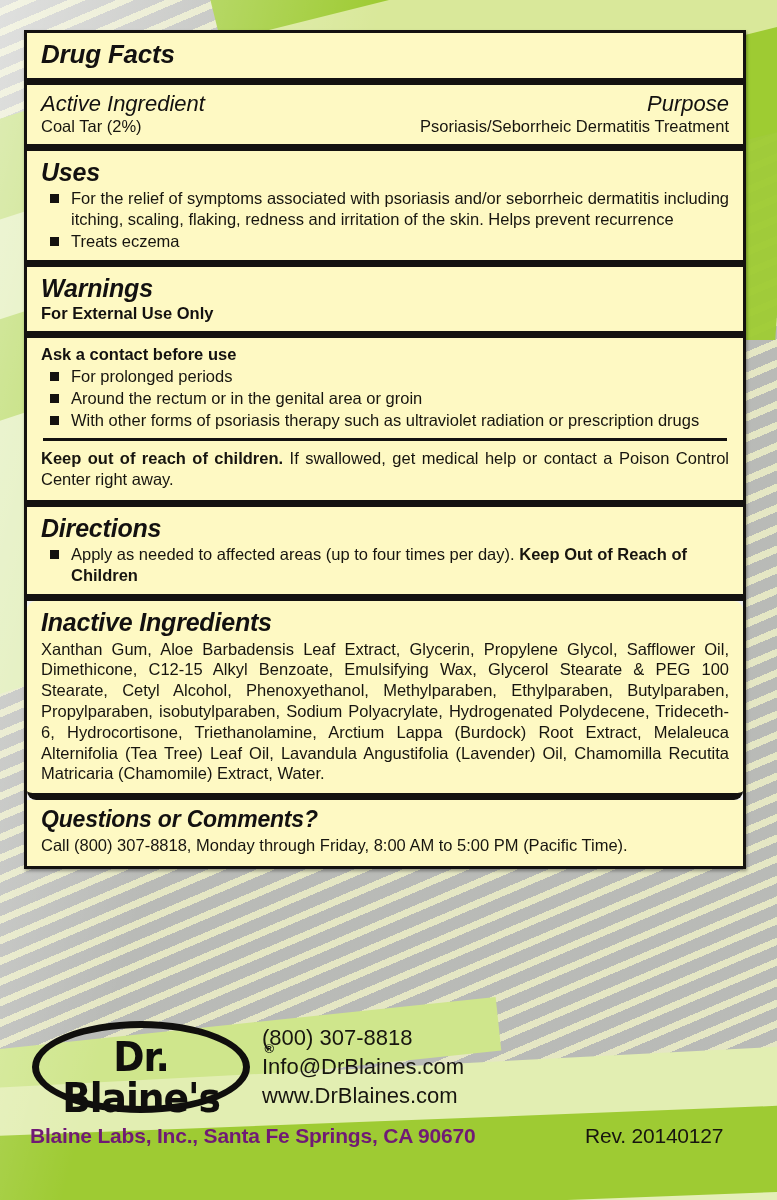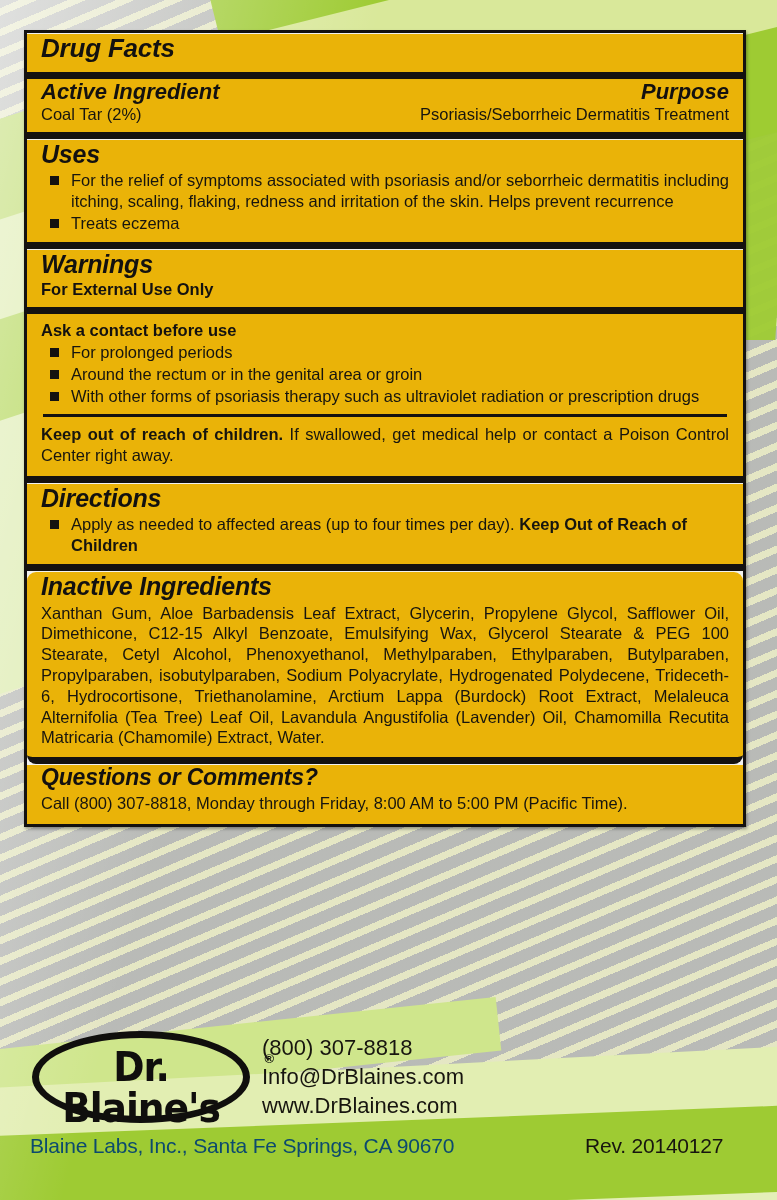--- a/index.html
+++ b/index.html
@@ -79,22 +79,22 @@
   
   #panel{
     position:absolute;left:24px;top:30px;width:722px;
     z-index:2;
     border:3px solid #141210;
     background:#f2f2ee;
     box-sizing:border-box;
     box-shadow:1px 2px 3px rgba(0,0,0,.35);
   }
   .sec{
-    background:#eab308;
-    padding:0 14px 7px 14px;
+    background:#fef9c3;
+    padding:6px 14px 7px 14px;
     box-sizing:border-box;
   }
   .rule-thick{border-bottom:7px solid #141210;}
 
   .title{
     font-weight:bold;font-style:italic;
     font-size:25px;letter-spacing:-.2px;
     color:#131110;line-height:1.12;
     margin:1px 0 2px 0;
   }
@@ -105,21 +105,21 @@
   }
   .body{
     font-size:16.5px;color:#17150f;line-height:1.26;
   }
   .just{text-align:justify;text-justify:inter-word;}
 
   
   .ai-row{display:flex;justify-content:space-between;align-items:flex-start;}
   .ai-row .right{text-align:left;}
   .ai-head{
-    font-weight:bold;font-style:italic;font-size:22px;color:#131110;
+    font-weight:normal;font-style:italic;font-size:22px;color:#131110;
     line-height:1.15;
   }
   .ai-val{font-size:16.5px;color:#17150f;line-height:1.2;margin-top:1px;text-align:right;}
   .ai-purpose-val{font-size:16.5px;color:#17150f;line-height:1.2;margin-top:1px;margin-left:26px;}
 
   
   ul.bl{list-style:none;margin:1px 0 0 0;padding:0;}
   ul.bl li{
     position:relative;padding-left:30px;margin:0 0 1px 0;
     font-size:16.5px;line-height:1.26;color:#17150f;
@@ -130,21 +130,21 @@
   }
   ul.bl li.j{text-align:justify;text-justify:inter-word;}
   b.inl{font-weight:bold;}
 
   .hairline{
     border-top:3px solid #141210;
     margin:8px 2px 7px 2px;height:0;
   }
 
   
-  #footer{position:absolute;left:0;right:0;bottom:0;height:185px;z-index:3;}
+  #footer{position:absolute;left:0;right:0;bottom:10px;height:185px;z-index:3;}
   #logo{
     position:absolute;left:28px;top:14px;width:230px;height:98px;
   }
   #logo .oval{
     position:absolute;left:4px;top:2px;width:218px;height:92px;
     border:7px solid #100f0d;border-radius:50%;
     box-sizing:border-box;
   }
   #logo .oval::after{
     content:"";position:absolute;left:-9px;top:20px;width:90px;height:60px;
@@ -164,21 +164,21 @@
   }
   #contact{
     position:absolute;left:262px;top:18px;
     font-size:22px;line-height:1.32;color:#17150f;
   }
   #addressbar{
     position:absolute;left:0;right:0;bottom:24px;height:46px;
   }
   #addr{
     position:absolute;left:30px;top:4px;
-    font-size:21px;color:#0c4a6e;letter-spacing:-.2px;
+    font-size:21px;color:#701a75;letter-spacing:-.2px;font-weight:bold;
   }
   #rev{
     position:absolute;left:585px;top:4px;
     font-size:21px;color:#17150f;letter-spacing:-.2px;
   }
 </style>
 </head>
 <body>
 
 <div id="bg">

